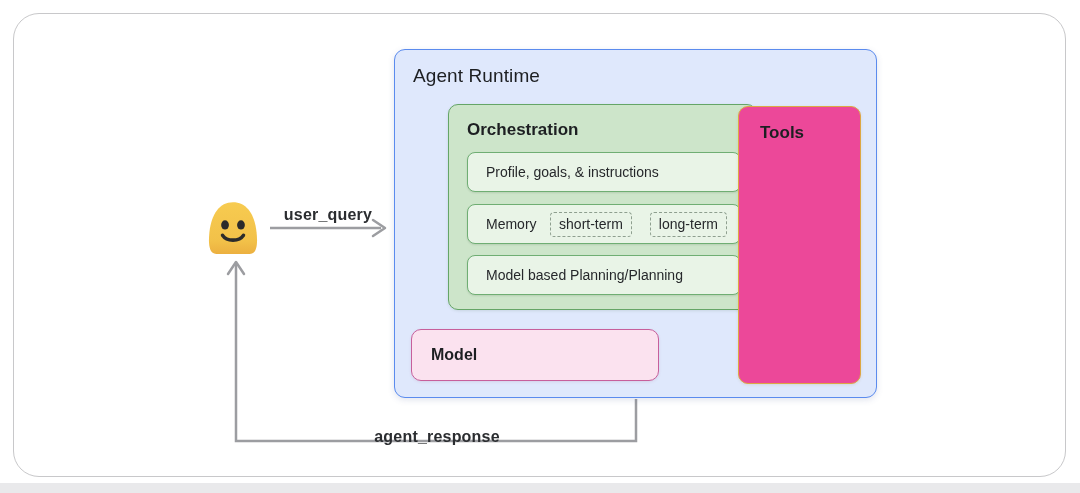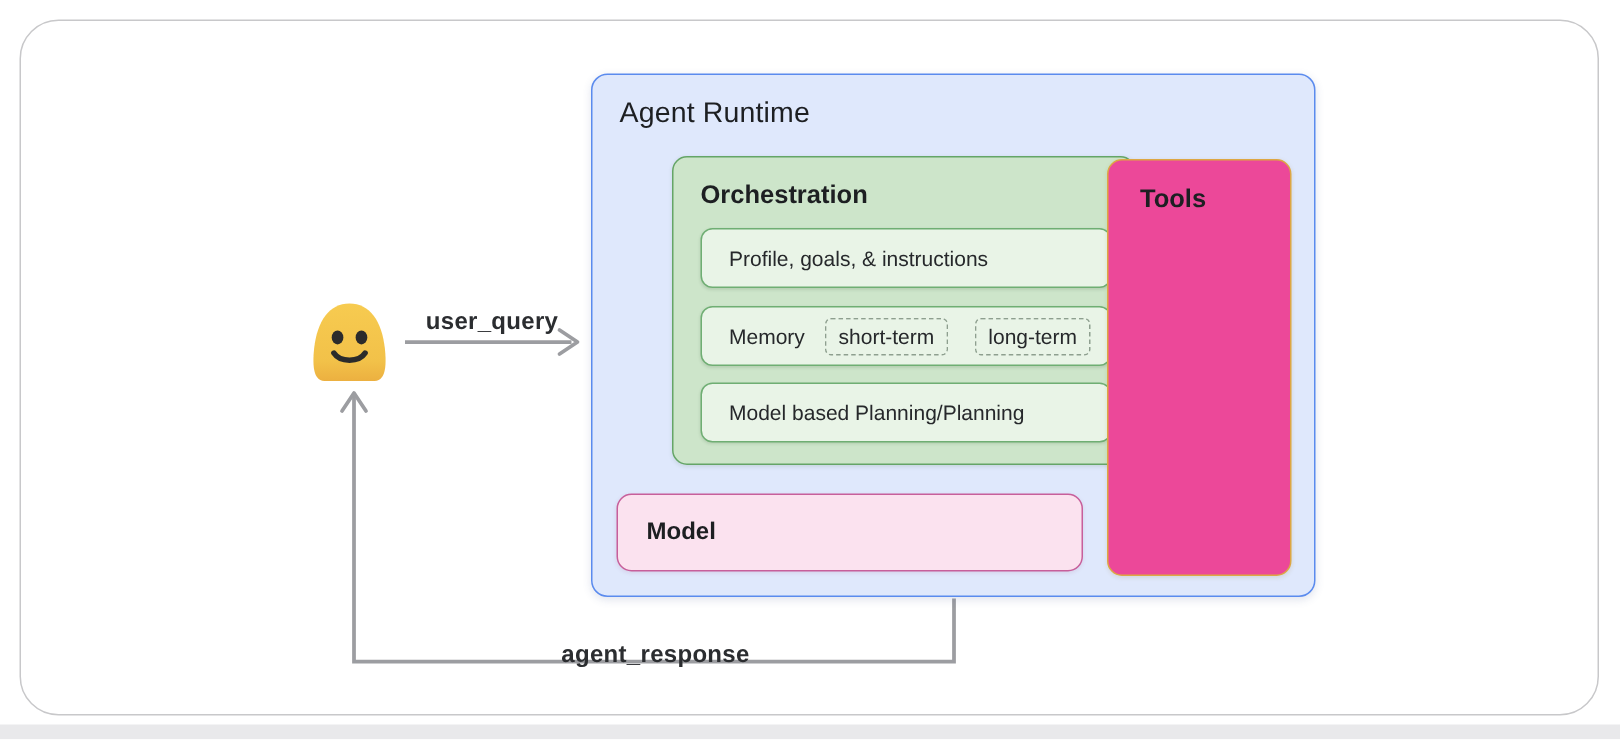--- a/index.html
+++ b/index.html
@@ -127,21 +127,21 @@
     padding: 3px 8px 4px 8px;
     font-size: 14px;
     color: #26282b;
     white-space: nowrap;
   }
 
   
   .model {
     position: absolute;
     left: 16px; top: 279px;
-    width: 311px; height: 52px;
+    width: 248px; height: 52px;
     background: #fbe2ef;
     border: 1.8px solid #c75f9b;
     border-radius: 10px;
     display: flex;
     align-items: center;
     padding-left: 19px;
     font-size: 16px;
     font-weight: 600;
     color: #1d1f22;
     box-shadow: 0 1px 3px rgba(150, 50, 100, 0.12);

